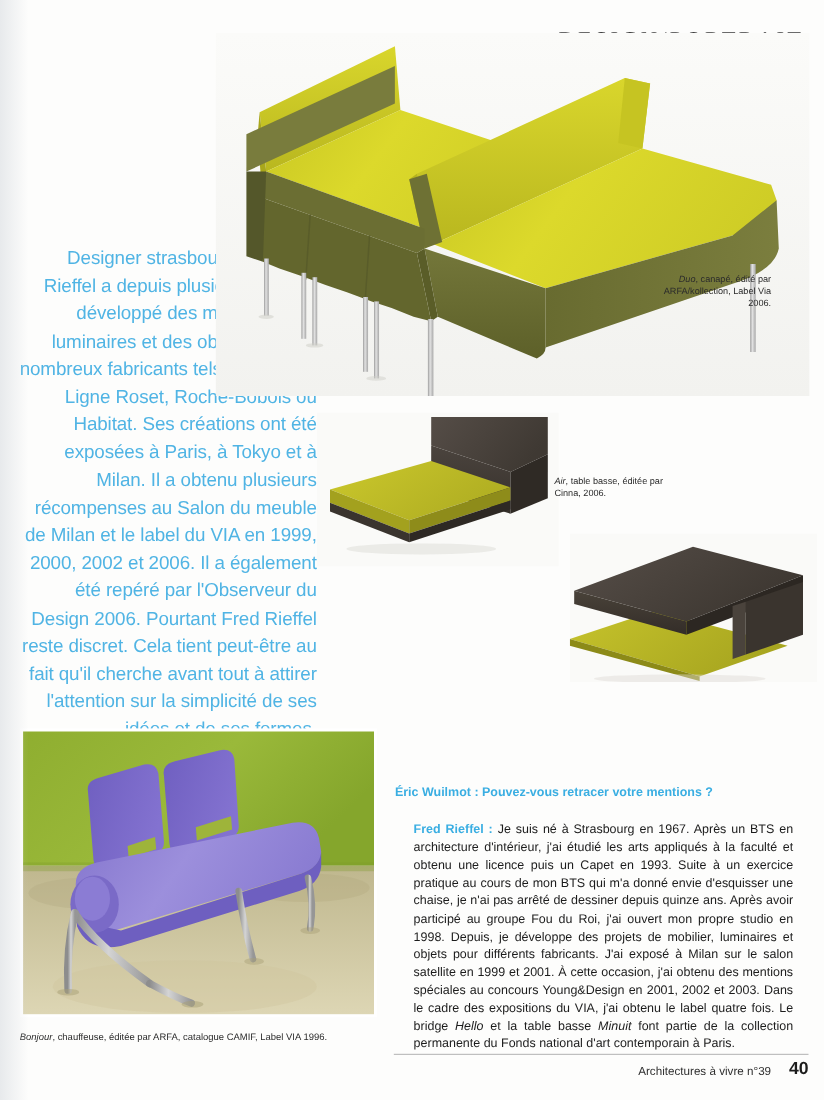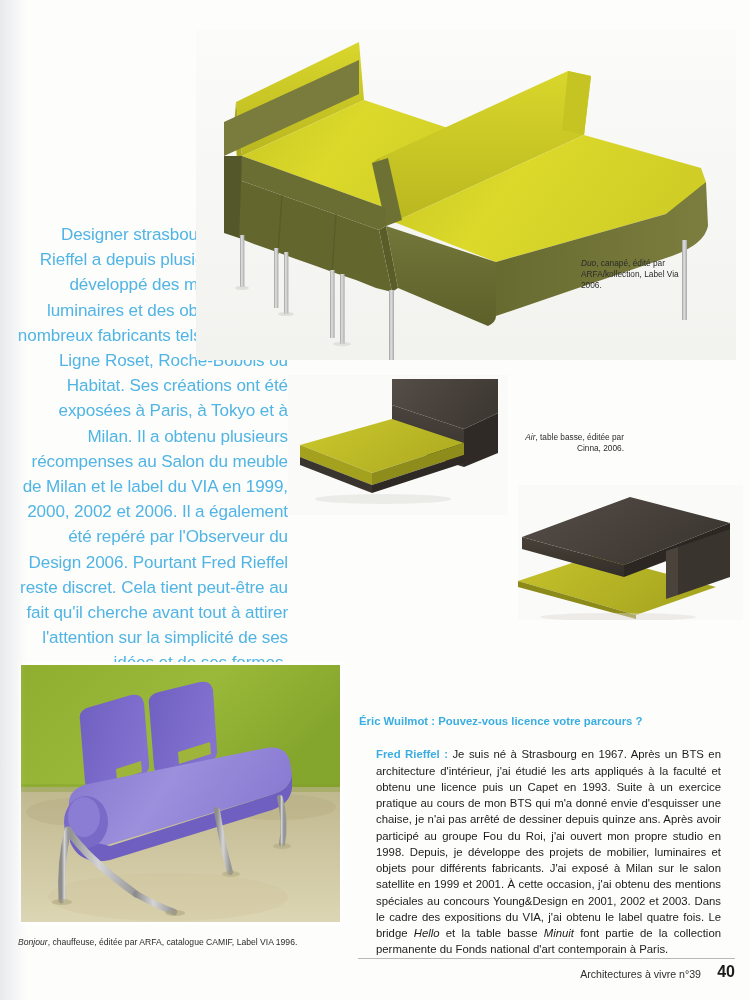--- a/index.html
+++ b/index.html
@@ -66,22 +66,22 @@
 
   
   .caption {
     position: absolute;
     font-size: 8.3px;
     line-height: 11.2px;
     color: #2b2b2b;
     z-index: 9;
   }
   .caption em { font-style: italic; }
-  .cap-duo { right: 48px; top: 258px; width: 120px; }
-  .cap-air { left: 504px; top: 432px; width: 120px; text-align: right; }
+  .cap-duo { right: 48px; top: 248px; width: 120px; text-align: right; }
+  .cap-air { left: 504px; top: 432px; width: 120px; text-align: left; }
 
   
   .air-photo-1 {
     position: absolute;
     left: 288px;
     top: 375px;
     width: 220px;
     height: 140px;
     z-index: 4;
   }
@@ -393,21 +393,21 @@
       <ellipse cx="213" cy="212" rx="9" ry="3" fill="#a89f76" opacity="0.45"></ellipse>
       <ellipse cx="264" cy="184" rx="9" ry="3" fill="#a89f76" opacity="0.45"></ellipse>
     </svg>
   </div>
 
   <div class="cap-bonjour">
     <em>Bonjour</em><span>, chauffeuse, éditée par ARFA, catalogue CAMIF, Label VIA 1996.</span>
   </div>
 
   <div class="interview">
-    <span class="q">Éric Wuilmot : Pouvez-vous licence votre parcours ?</span>
+    <span class="q">Éric Wuilmot : Pouvez-vous retracer votre mentions ?</span>
     <p><span class="speaker">Fred Rieffel</span><span class="speaker"> : </span><span>Je suis né à Strasbourg en 1967. Après un BTS en architecture d'intérieur, j'ai étudié les arts appliqués à la faculté et obtenu une licence puis un Capet en 1993. Suite à un exercice pratique au cours de mon BTS qui m'a donné envie d'esquisser une chaise, je n'ai pas arrêté de dessiner depuis quinze ans. Après avoir participé au groupe Fou du Roi, j'ai ouvert mon propre studio en 1998. Depuis, je développe des projets de mobilier, luminaires et objets pour différents fabricants. J'ai exposé à Milan sur le salon satellite en 1999 et 2001. À cette occasion, j'ai obtenu des mentions spéciales au concours Young&amp;Design en 2001, 2002 et 2003. Dans le cadre des expositions du VIA, j'ai obtenu le label quatre fois. Le bridge </span><em>Hello</em><span> et la table basse </span><em>Minuit</em><span> font partie de la collection permanente du Fonds national d'art contemporain à Paris.</span></p>
   </div>
 
   <div class="footer-rule"></div>
   <div class="footer-title">Architectures à vivre n°39</div>
   <div class="folio">40</div>
 
 </div>
 
 </body></html>

